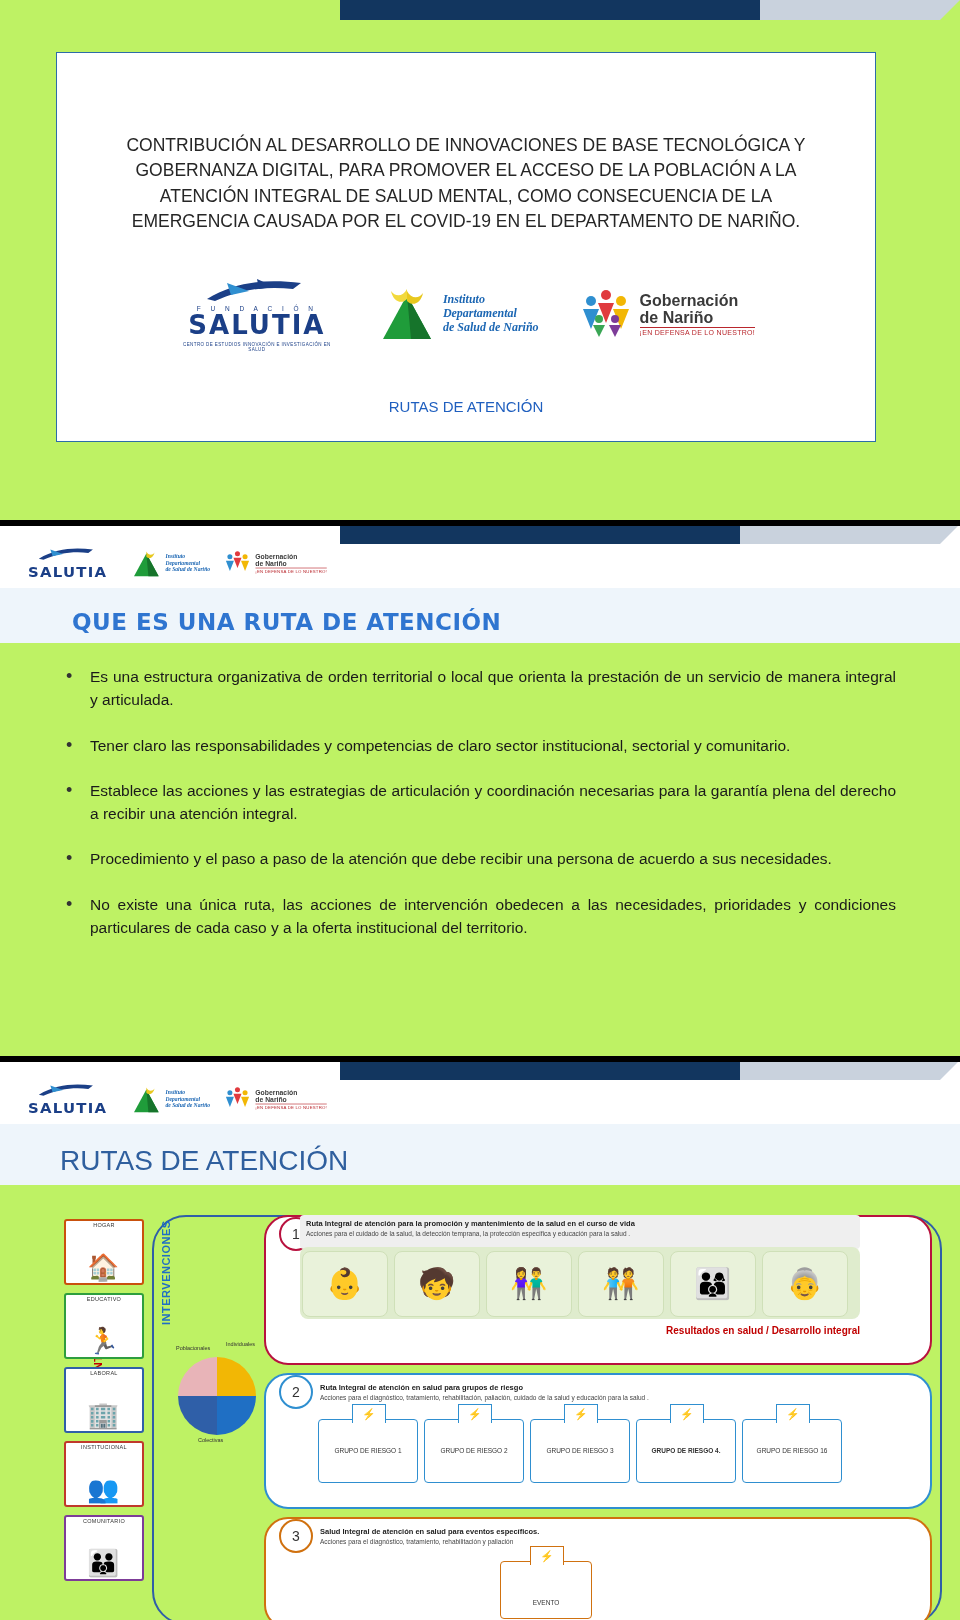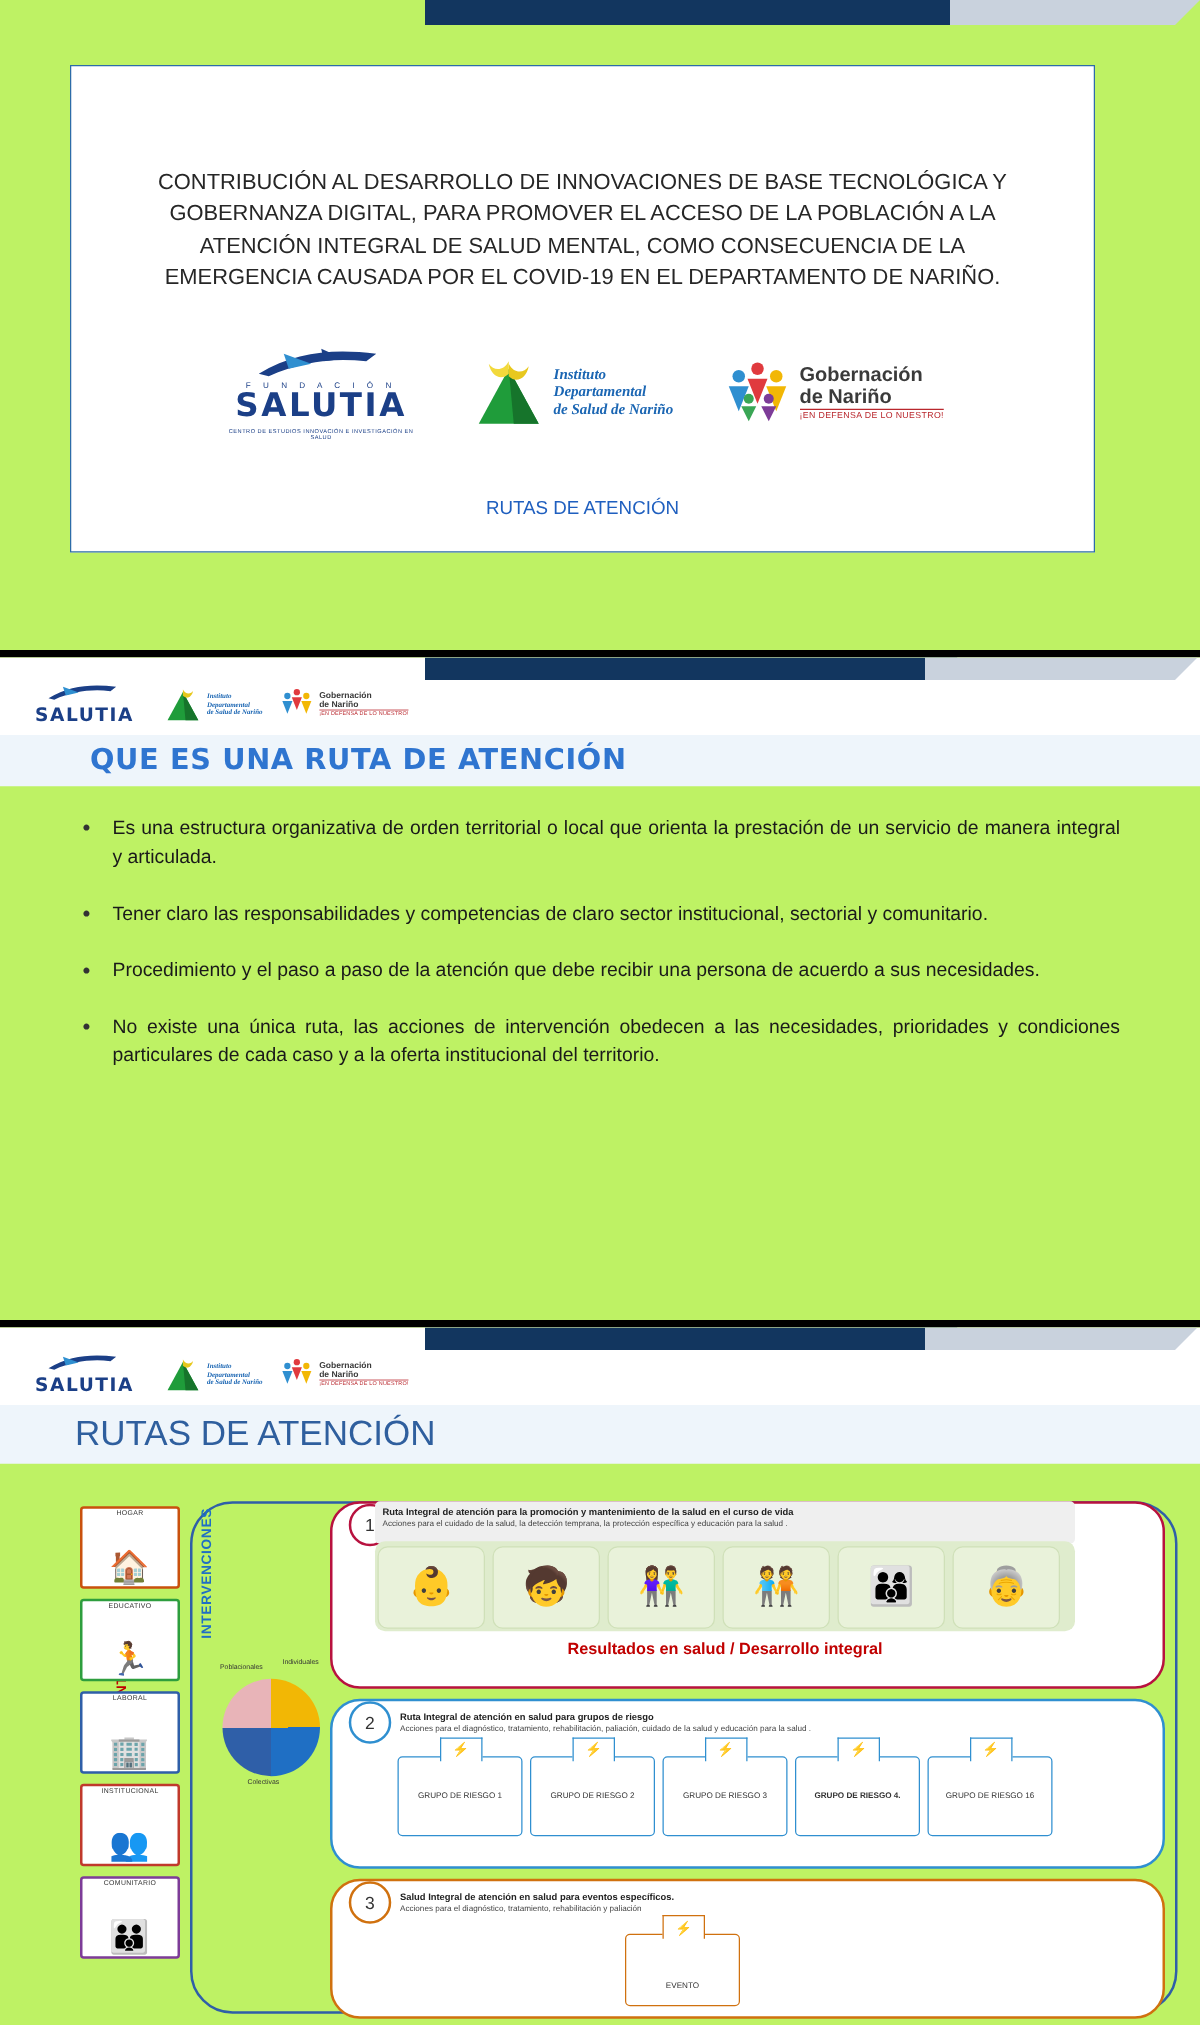--- a/index.html
+++ b/index.html
@@ -89,21 +89,21 @@
     position:absolute;left:740px;top:0;width:200px;height:18px;background:#c9d2dd;
   }
   .hdr .bar-grey:after{
     content:"";position:absolute;right:-18px;top:0;width:0;height:0;
     border-left:18px solid #c9d2dd;border-bottom:18px solid transparent;
   }
   .hdr .mini-logos{
     position:absolute;left:18px;top:20px;display:flex;align-items:center;gap:22px;
     transform:scale(.62);transform-origin:left top;
   }
-  .band{background:#eef5fb;padding:7px 0 8px 0;}
+  .band{background:#eef5fb;padding:21px 0 8px 0;}
   .band h2{
     margin:0 0 0 72px;font-size:23px;color:#2f75d0;font-weight:bold;
     font-family:"DejaVu Sans", sans-serif;letter-spacing:.5px;
   }
   .band h2.plain{
     color:#2f5f9e;font-weight:normal;font-family:"Liberation Sans",sans-serif;
     font-size:28px;letter-spacing:0;margin-left:60px;
   }
   
   .slide2{height:530px;}
@@ -176,22 +176,22 @@
   .grey-strip{
     position:absolute;left:300px;top:18px;width:560px;height:34px;background:#efefef;
     border-radius:4px;
   }
   .person-cell{
     position:absolute;top:54px;width:84px;height:64px;background:#e9f2da;
     border:1px solid #cfe0b8;border-radius:8px;display:flex;align-items:center;
     justify-content:center;font-size:30px;line-height:1;color:#111;
   }
   .resultados{
-    position:absolute;left:300px;top:128px;width:560px;text-align:center;
-    color:#c00000;font-weight:bold;font-size:13px;
+    position:absolute;left:300px;top:128px;width:560px;text-align:right;
+    color:#c00000;font-weight:bold;font-size:10px;
   }
   .grp-box{
     position:absolute;top:222px;width:98px;height:62px;border:1px solid #2f8fd0;
     border-radius:4px;background:#fff;display:flex;align-items:center;justify-content:center;
     text-align:center;font-size:6.5px;color:#333;line-height:1.3;
   }
   .bolt{
     position:absolute;top:-16px;left:50%;margin-left:-16px;width:32px;height:18px;
     border:1px solid #2f8fd0;border-bottom:none;background:#fff;
     display:flex;align-items:center;justify-content:center;font-size:11px;color:#111;
@@ -316,20 +316,21 @@
     </div>
   </div>
 
   <div class="band">
     <h2>QUE ES UNA RUTA DE ATENCIÓN</h2>
   </div>
 
   <ul class="bullets">
     <li>Es una estructura organizativa de orden territorial o local que orienta la prestación de un servicio de manera integral y articulada.</li>
     <li>Tener claro las responsabilidades y competencias de claro sector institucional, sectorial y comunitario.</li>
+    <li>Establece las acciones y las estrategias de articulación y coordinación necesarias para la garantía plena del derecho a recibir una atención integral.</li>
     <li>Procedimiento y el paso a paso de la atención que debe recibir una persona de acuerdo a sus necesidades.</li>
     <li>No existe una única ruta, las acciones de intervención obedecen a las necesidades, prioridades y condiciones particulares de cada caso y a la oferta institucional del territorio.</li>
   </ul>
 </div>
 
 <div class="slide-sep"></div>
 
 <div class="page slide3">
   <div class="hdr">
     <div class="bar-dark"></div>

